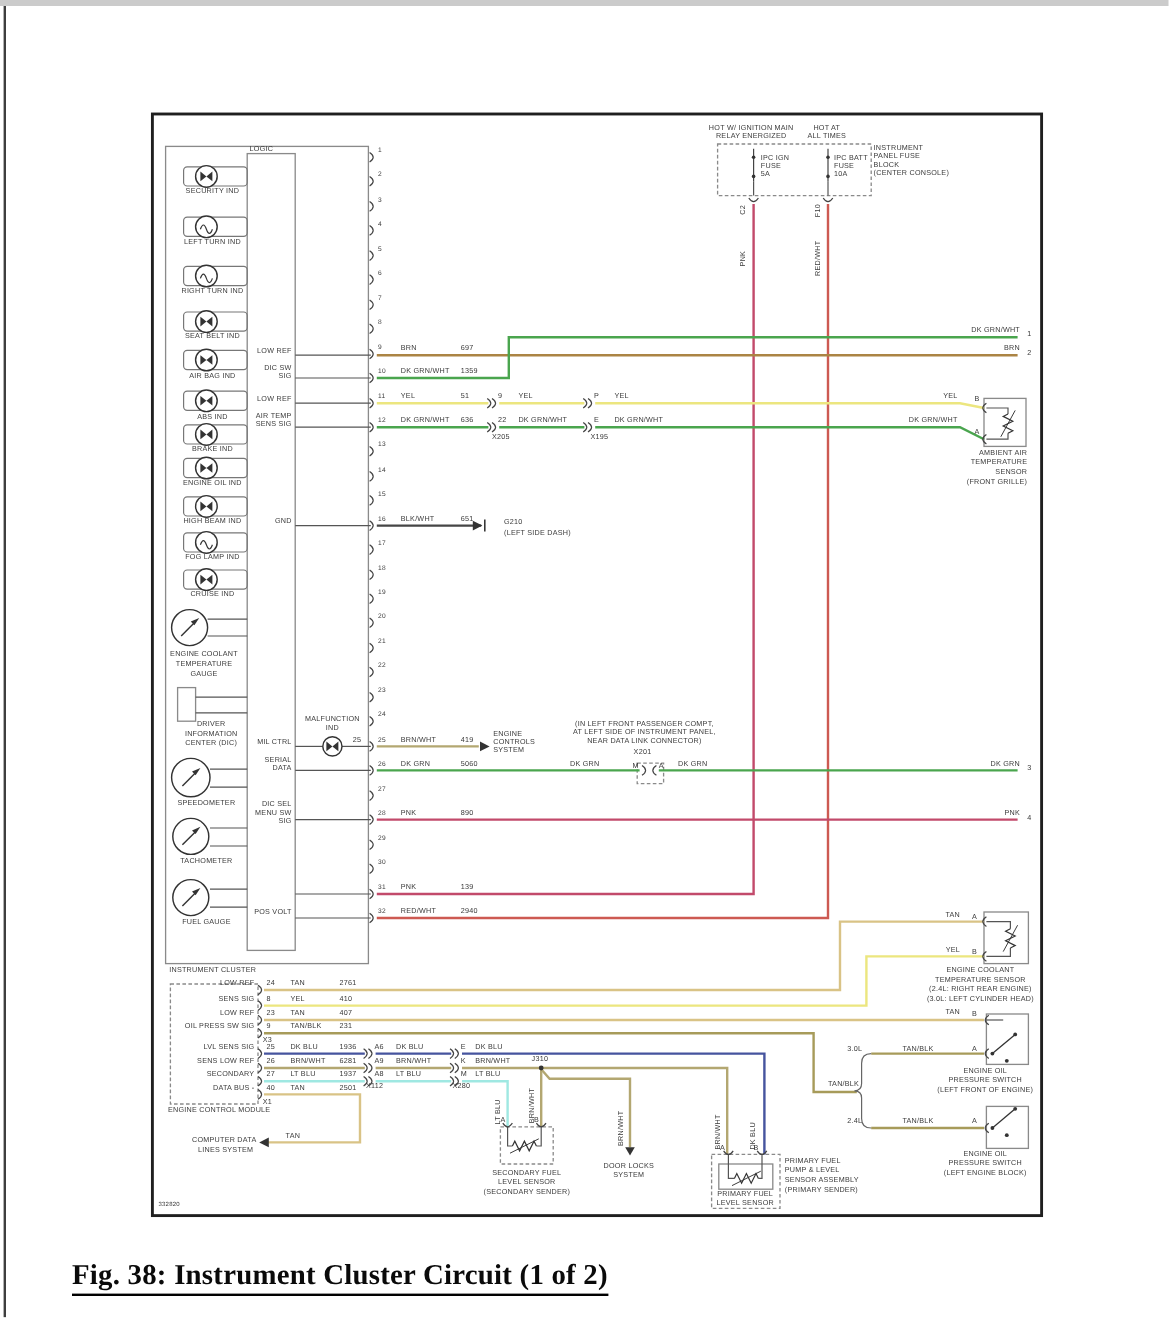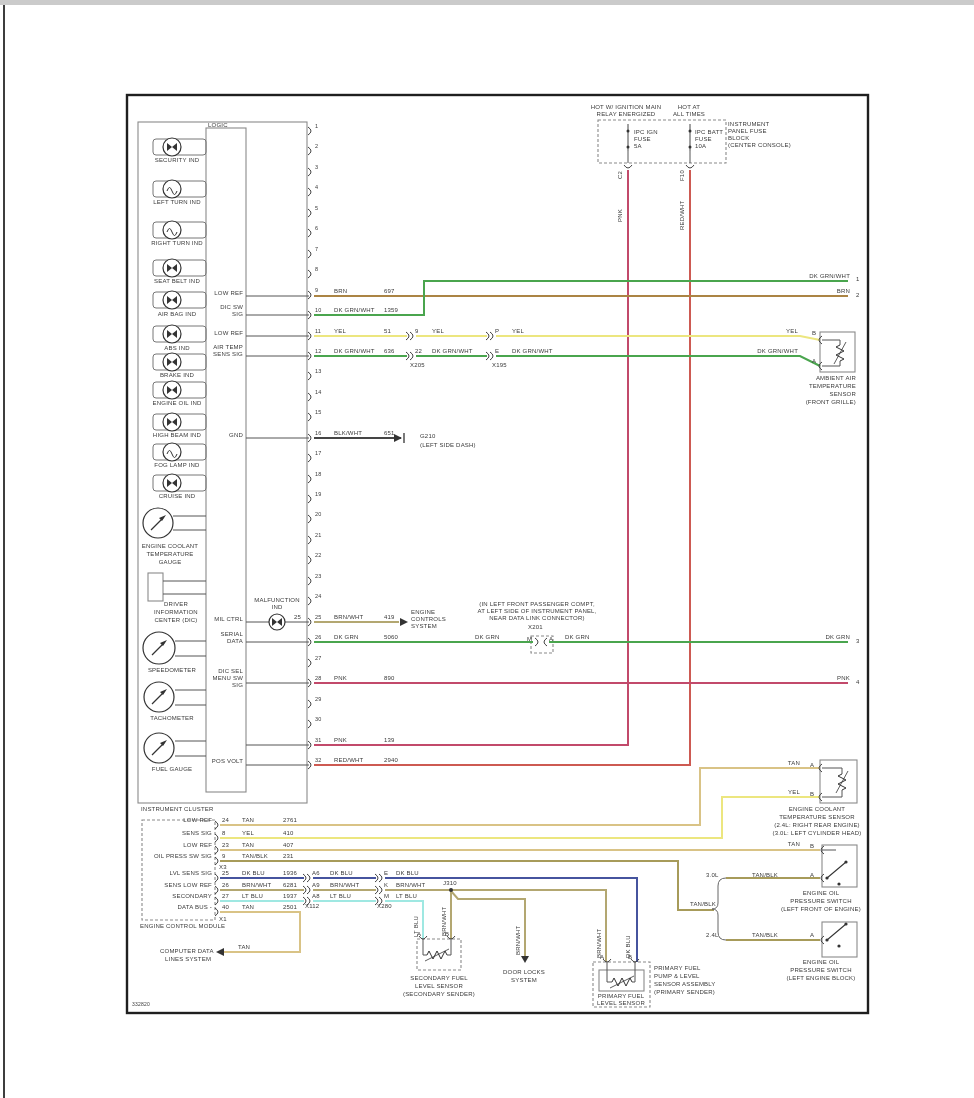--- a/index.html
+++ b/index.html
@@ -505,13 +505,14 @@
       <div class="lbl" style="left: 600px; top: 954px;">A</div>
       <div class="lbl" style="left: 628px; top: 954px;">B</div>
       <div class="lbl c" style="left: 621px; top: 993px;">PRIMARY FUEL</div>
       <div class="lbl c" style="left: 621px; top: 1000px;">LEVEL SENSOR</div>
       <div class="lbl" style="left: 654px; top: 965px;">PRIMARY FUEL</div>
       <div class="lbl" style="left: 654px; top: 973px;">PUMP &amp; LEVEL</div>
       <div class="lbl" style="left: 654px; top: 981px;">SENSOR ASSEMBLY</div>
       <div class="lbl" style="left: 654px; top: 989px;">(PRIMARY SENDER)</div>
       <div class="lbl" style="left: 132px; top: 1001px; font-size: 5px;">332820</div>
     </div>
+  <div id="caption">Fig. 38: Instrument Cluster Circuit (1 of 2)</div>
 </div>
 
 </body></html>

